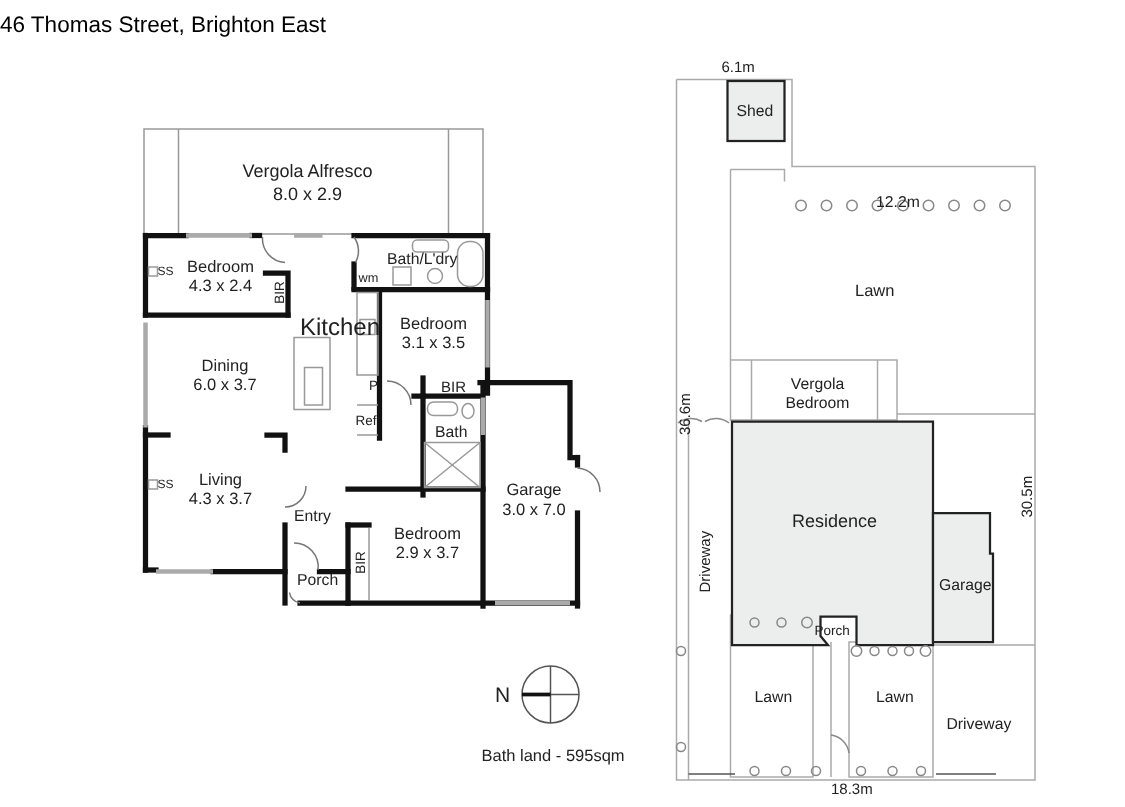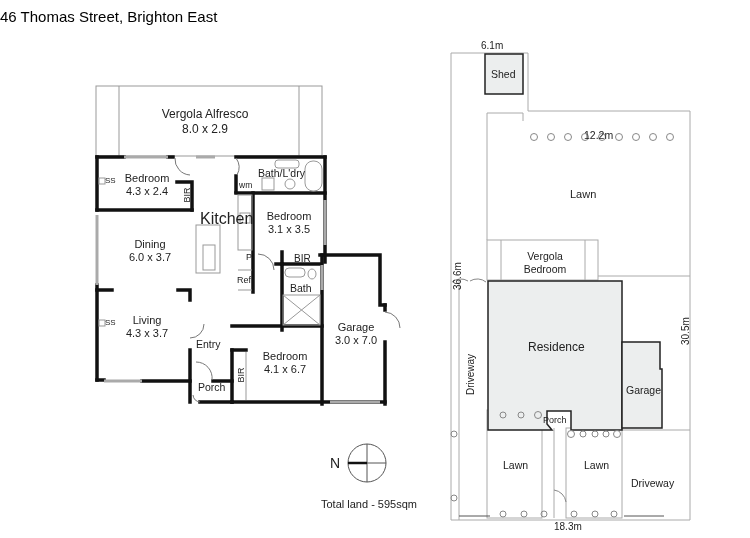--- a/index.html
+++ b/index.html
@@ -202,34 +202,34 @@
   <div>4.3 x 3.7</div>
 </div>
 <div class="abs" style="left:290px;top:282px;font-size:10.5px">Bath</div>
 <div class="abs c" style="left:328px;top:321px;width:56px;line-height:13px">
   <div>Garage</div>
   <div>3.0 x 7.0</div>
 </div>
 <div class="abs" style="left:196px;top:338px;font-size:10.5px">Entry</div>
 <div class="abs c" style="left:252px;top:350px;width:66px;line-height:13px">
   <div>Bedroom</div>
-  <div>4.1 x 6.7</div>
+  <div>2.9 x 3.7</div>
 </div>
 <div class="abs" style="left:198px;top:381px;font-size:10.5px">Porch</div>
 <div class="abs" style="left:294px;top:253px;font-size:10px">BIR</div>
 <div class="abs" style="left:179px;top:190px;font-size:9px;transform:rotate(-90deg)">BIR</div>
 <div class="abs" style="left:233px;top:370px;font-size:9px;transform:rotate(-90deg)">BIR</div>
 <div class="abs" style="left:239px;top:180px;font-size:8.5px">wm</div>
 <div class="abs" style="left:237px;top:275px;font-size:9px">Ref</div>
 <div class="abs" style="left:246px;top:252px;font-size:9px">P</div>
 <div class="abs" style="left:105px;top:176px;font-size:8px">SS</div>
 <div class="abs" style="left:105px;top:318px;font-size:8px">SS</div>
 
 <div class="abs" style="left:330px;top:455px;font-size:14px">N</div>
-<div class="abs" style="left:321px;top:498px;font-size:11px">Total land - 595sqm</div>
+<div class="abs" style="left:321px;top:498px;font-size:11px">Bath land - 595sqm</div>
 
 <div class="abs" style="left:481px;top:40px;font-size:10px">6.1m</div>
 <div class="abs" style="left:491px;top:68px;font-size:10.5px">Shed</div>
 <div class="abs" style="left:584px;top:129px;font-size:10.5px">12.2m</div>
 <div class="abs" style="left:570px;top:188px;font-size:11px">Lawn</div>
 <div class="abs c" style="left:510px;top:250px;width:70px;line-height:13px;font-size:10.5px">
   <div>Vergola</div>
   <div>Bedroom</div>
 </div>
 <div class="abs" style="left:528px;top:340px;font-size:12px">Residence</div>

